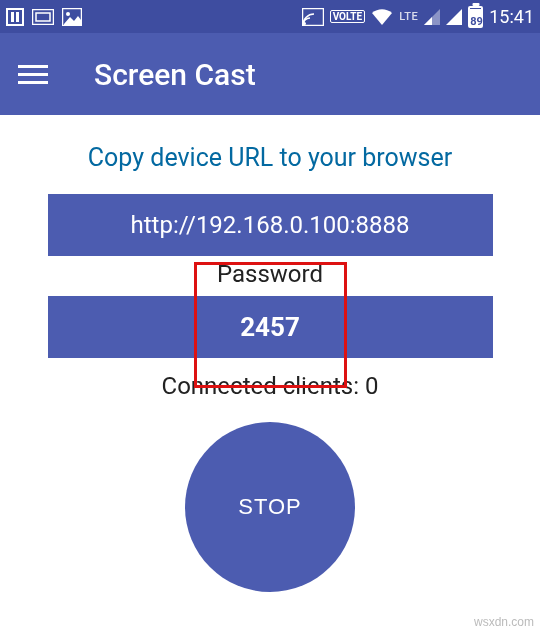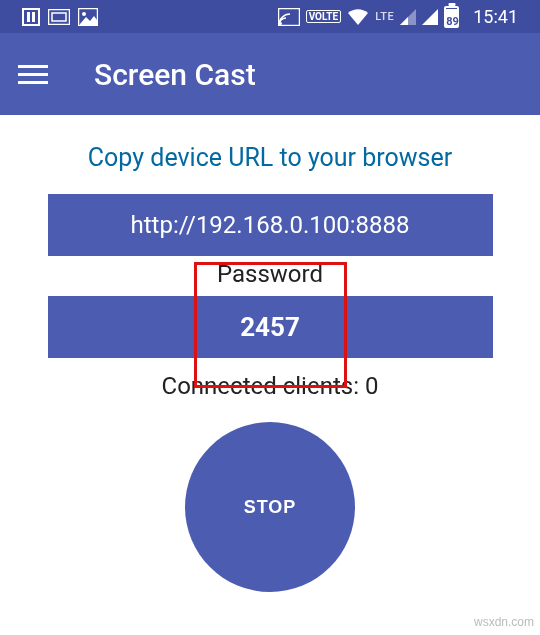--- a/index.html
+++ b/index.html
@@ -10,21 +10,21 @@
       overflow:hidden;
       position:relative;
     }
     
     .status-bar {
       height:33px;
       background:#3e4da0;
       color:#fff;
       display:flex;
       align-items:center;
-      padding:0 22px;
+      padding:0 6px;
       font-size:18px;
     }
     .status-left { display:flex; align-items:center; gap:8px; }
     .status-right { margin-left:auto; display:flex; align-items:center; gap:6px; }
     .ic { display:inline-flex; align-items:center; justify-content:center; }
     .pause-box { width:18px; height:18px; border:2px solid #fff; display:flex; align-items:center; justify-content:center; }
     .pause-box svg { display:block; }
     .batt { display:flex; align-items:center; }
     .batt-body { width:15px; height:22px; border:2px solid #fff; border-radius:2px; display:flex; align-items:flex-end; position:relative; }
     .batt-tip { width:7px; height:3px; background:#fff; position:absolute; top:-5px; left:50%; transform:translateX(-50%); border-radius:1px;}
@@ -60,21 +60,21 @@
       position:absolute;
       border:3px solid #d11; 
       top:262px; left:194px;
       width:153px; height:126px;
       pointer-events:none;
     }
     .clients { font-size:24px; color:#222; margin-top:14px; }
     .stop-btn {
       width:170px; height:170px; border-radius:50%;
       background:#4c5cb0; border:none;
-      color:#fff; font-size:18px; font-weight:bold;
+      color:#fff; font-size:22px; font-weight:normal;
       letter-spacing:1px;
       margin-top:22px;
       cursor:pointer;
       display:flex; align-items:center; justify-content:center;
     }
     .watermark {
       position:absolute;
       right:6px; bottom:6px;
       font-size:12px; color:#bbb;
       font-family: Arial, sans-serif;
@@ -134,21 +134,21 @@
           <path d="M0 16 L16 0 V16 Z" fill="#fff"></path>
         </svg>
     </span>
     <span class="batt">
       <span class="batt-body">
         <span class="batt-tip"></span>
         <span class="batt-fill" style="height:89%"></span>
         <span class="batt-num">89</span>
       </span>
     </span>
-    <span style="margin-left:8px;">15:41</span>
+    <span style="margin-left:0;">15:41</span>
   </div>
 </div>
 
 <div class="app-bar">
   <div class="hamburger">
     <span></span>
       <span></span>
       <span></span>
   </div>
   <div class="app-title">Screen Cast</div>

